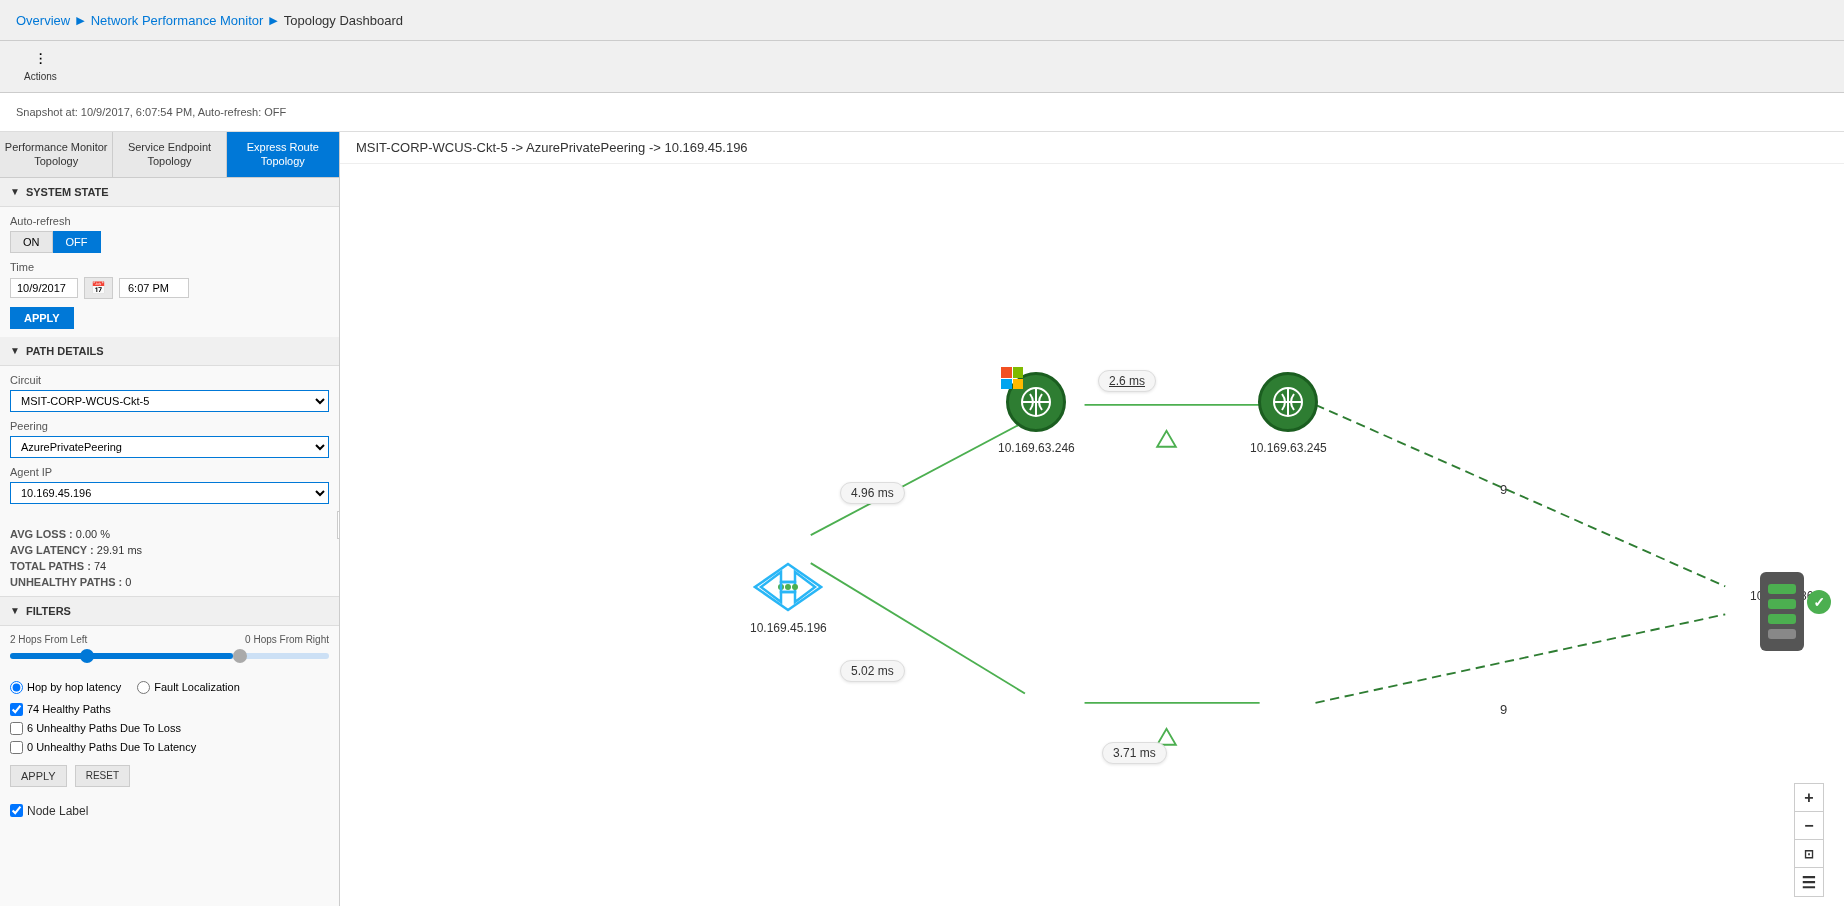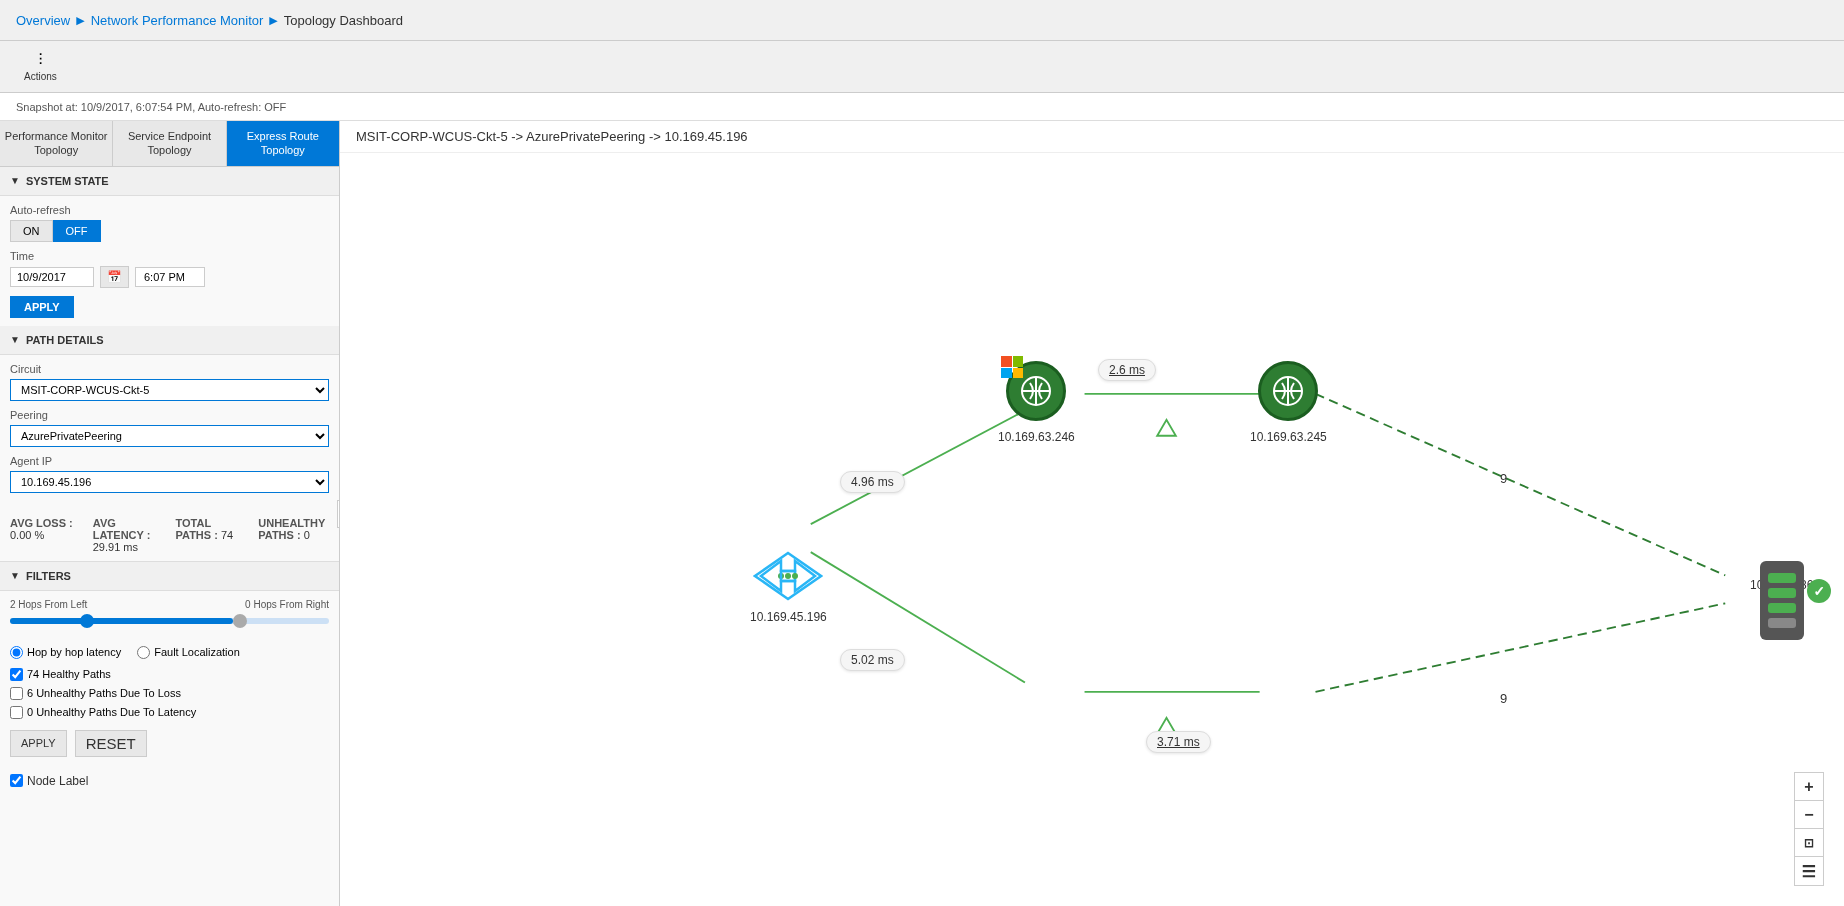--- a/index.html
+++ b/index.html
@@ -12,21 +12,21 @@
     .breadcrumb span:last-child { color: #333; cursor: default; }
     .breadcrumb-sep { margin: 0 6px; color: #888; font-size: 11px; }
 
     
     .toolbar { background: #f0f0f0; padding: 6px 16px; border-bottom: 1px solid #ccc; height: 52px; display: flex; align-items: center; }
     .toolbar-btn { display: flex; flex-direction: column; align-items: center; cursor: pointer; padding: 4px 8px; }
     .toolbar-btn .icon { font-size: 16px; }
     .toolbar-btn .label { font-size: 10px; color: #333; margin-top: 2px; }
 
     
-    .snapshot-bar { background: #fff; padding: 4px 16px; border-bottom: 1px solid #ddd; font-size: 11px; color: #555; height: 28px; display: flex; align-items: center; }
+    .snapshot-bar { background: #fff; padding: 4px 16px; border-bottom: 1px solid #ddd; font-size: 11px; color: #555; height: 39px; display: flex; align-items: center; }
 
     
     .main-layout { display: flex; height: calc(906px - 41px - 52px - 28px); }
 
     
     .sidebar { width: 340px; background: #f9f9f9; border-right: 1px solid #ccc; overflow-y: auto; position: relative; flex-shrink: 0; }
     .sidebar-collapse { position: absolute; right: -12px; top: 50%; transform: translateY(-50%); background: #fff; border: 1px solid #ccc; width: 14px; height: 28px; cursor: pointer; z-index: 10; display: flex; align-items: center; justify-content: center; font-size: 10px; }
 
     
     .tabs { display: flex; border-bottom: 1px solid #ccc; }
@@ -38,30 +38,30 @@
     .section-header { display: flex; align-items: center; padding: 8px 10px; font-size: 11px; font-weight: bold; color: #333; cursor: pointer; background: #f0f0f0; border-bottom: 1px solid #ddd; }
     .section-header .arrow { margin-right: 6px; font-size: 10px; }
 
     
     .field-group { padding: 8px 10px; }
     .field-label { font-size: 11px; color: #555; margin-bottom: 4px; }
     .toggle-group { display: flex; gap: 0; margin-bottom: 8px; }
     .toggle-btn { padding: 4px 12px; border: 1px solid #ccc; cursor: pointer; font-size: 11px; background: #e8e8e8; }
     .toggle-btn.active { background: #0078d7; color: #fff; border-color: #0078d7; }
     .date-row { display: flex; align-items: center; gap: 6px; margin-bottom: 8px; }
-    .date-input { border: 1px solid #ccc; padding: 3px 6px; font-size: 11px; width: 84px; }
+    .date-input { border: 1px solid #ccc; padding: 3px 6px; font-size: 11px; width: 68px; }
     .time-input { border: 1px solid #ccc; padding: 3px 8px; font-size: 11px; width: 70px; }
     .cal-btn { border: 1px solid #ccc; padding: 3px 6px; background: #e8e8e8; cursor: pointer; font-size: 12px; }
     .apply-btn { background: #0078d7; color: #fff; border: none; padding: 5px 14px; cursor: pointer; font-size: 11px; font-weight: bold; }
     .apply-btn-sm { background: #e8e8e8; color: #333; border: 1px solid #ccc; padding: 4px 10px; cursor: pointer; font-size: 11px; }
-    .reset-btn { background: #e8e8e8; color: #333; border: 1px solid #ccc; padding: 4px 10px; cursor: pointer; font-size: 15px; }
+    .reset-btn { background: #e8e8e8; color: #333; border: 1px solid #ccc; padding: 4px 10px; cursor: pointer; font-size: 10px; }
 
     select { border: 1px solid #0078d7; padding: 3px 6px; font-size: 11px; width: 100%; background: #fff; margin-bottom: 8px; }
 
-    .stats-grid { display: grid; grid-template-columns: 1fr 1fr 1fr 1fr; gap: 12px; padding: 8px 10px; border-bottom: 1px solid #ddd; }
+    .stats-grid { display: grid; grid-template-columns: 1fr; gap: 4px; padding: 8px 10px; border-bottom: 1px solid #ddd; }
     .stat-item { font-size: 11px; }
     .stat-label { color: #555; font-weight: bold; }
     .stat-value { color: #333; }
 
     
     .slider-container { padding: 8px 10px; }
     .slider-labels { display: flex; justify-content: space-between; font-size: 10px; color: #555; margin-bottom: 4px; }
     .slider-track { position: relative; height: 6px; background: #cce0f5; border-radius: 3px; margin: 8px 0; }
     .slider-fill { position: absolute; height: 6px; background: #0078d7; border-radius: 3px; left: 0; right: 30%; }
     .slider-thumb { position: absolute; width: 14px; height: 14px; background: #0078d7; border-radius: 50%; top: -4px; cursor: pointer; }
@@ -334,21 +334,21 @@
           <div class="dest-led gray"></div>
         </div>
 
         <div style="position:absolute; bottom:-8px; right:-8px; width:24px; height:24px; background:#4caf50; border-radius:50%; display:flex; align-items:center; justify-content:center; color:#fff; font-size:14px; font-weight:bold;">✓</div>
         <div class="node-label" style="margin-top:14px;">10.30.84.86</div>
       </div>
 
       <div class="latency-label" style="left:758px; top:198px;text-decoration:underline;">2.6 ms</div>
       <div class="latency-label" style="left:500px; top:310px;">4.96 ms</div>
       <div class="latency-label" style="left:500px; top:488px;">5.02 ms</div>
-      <div class="latency-label" style="left:806px; top:570px;text-decoration:underline;">3.71 ms</div>
+      <div class="latency-label" style="left:762px; top:570px;">3.71 ms</div>
 
       <div class="hop-label" style="left:1160px; top:310px;">9</div>
       <div class="hop-label" style="left:1160px; top:530px;">9</div>
 
       <div class="zoom-controls" style="position:absolute; bottom:20px; right:20px;">
         <div class="zoom-btn">+</div>
         <div class="zoom-btn">−</div>
         <div class="zoom-btn zoom-fit">⊡</div>
         <div class="zoom-btn">☰</div>
       </div>

